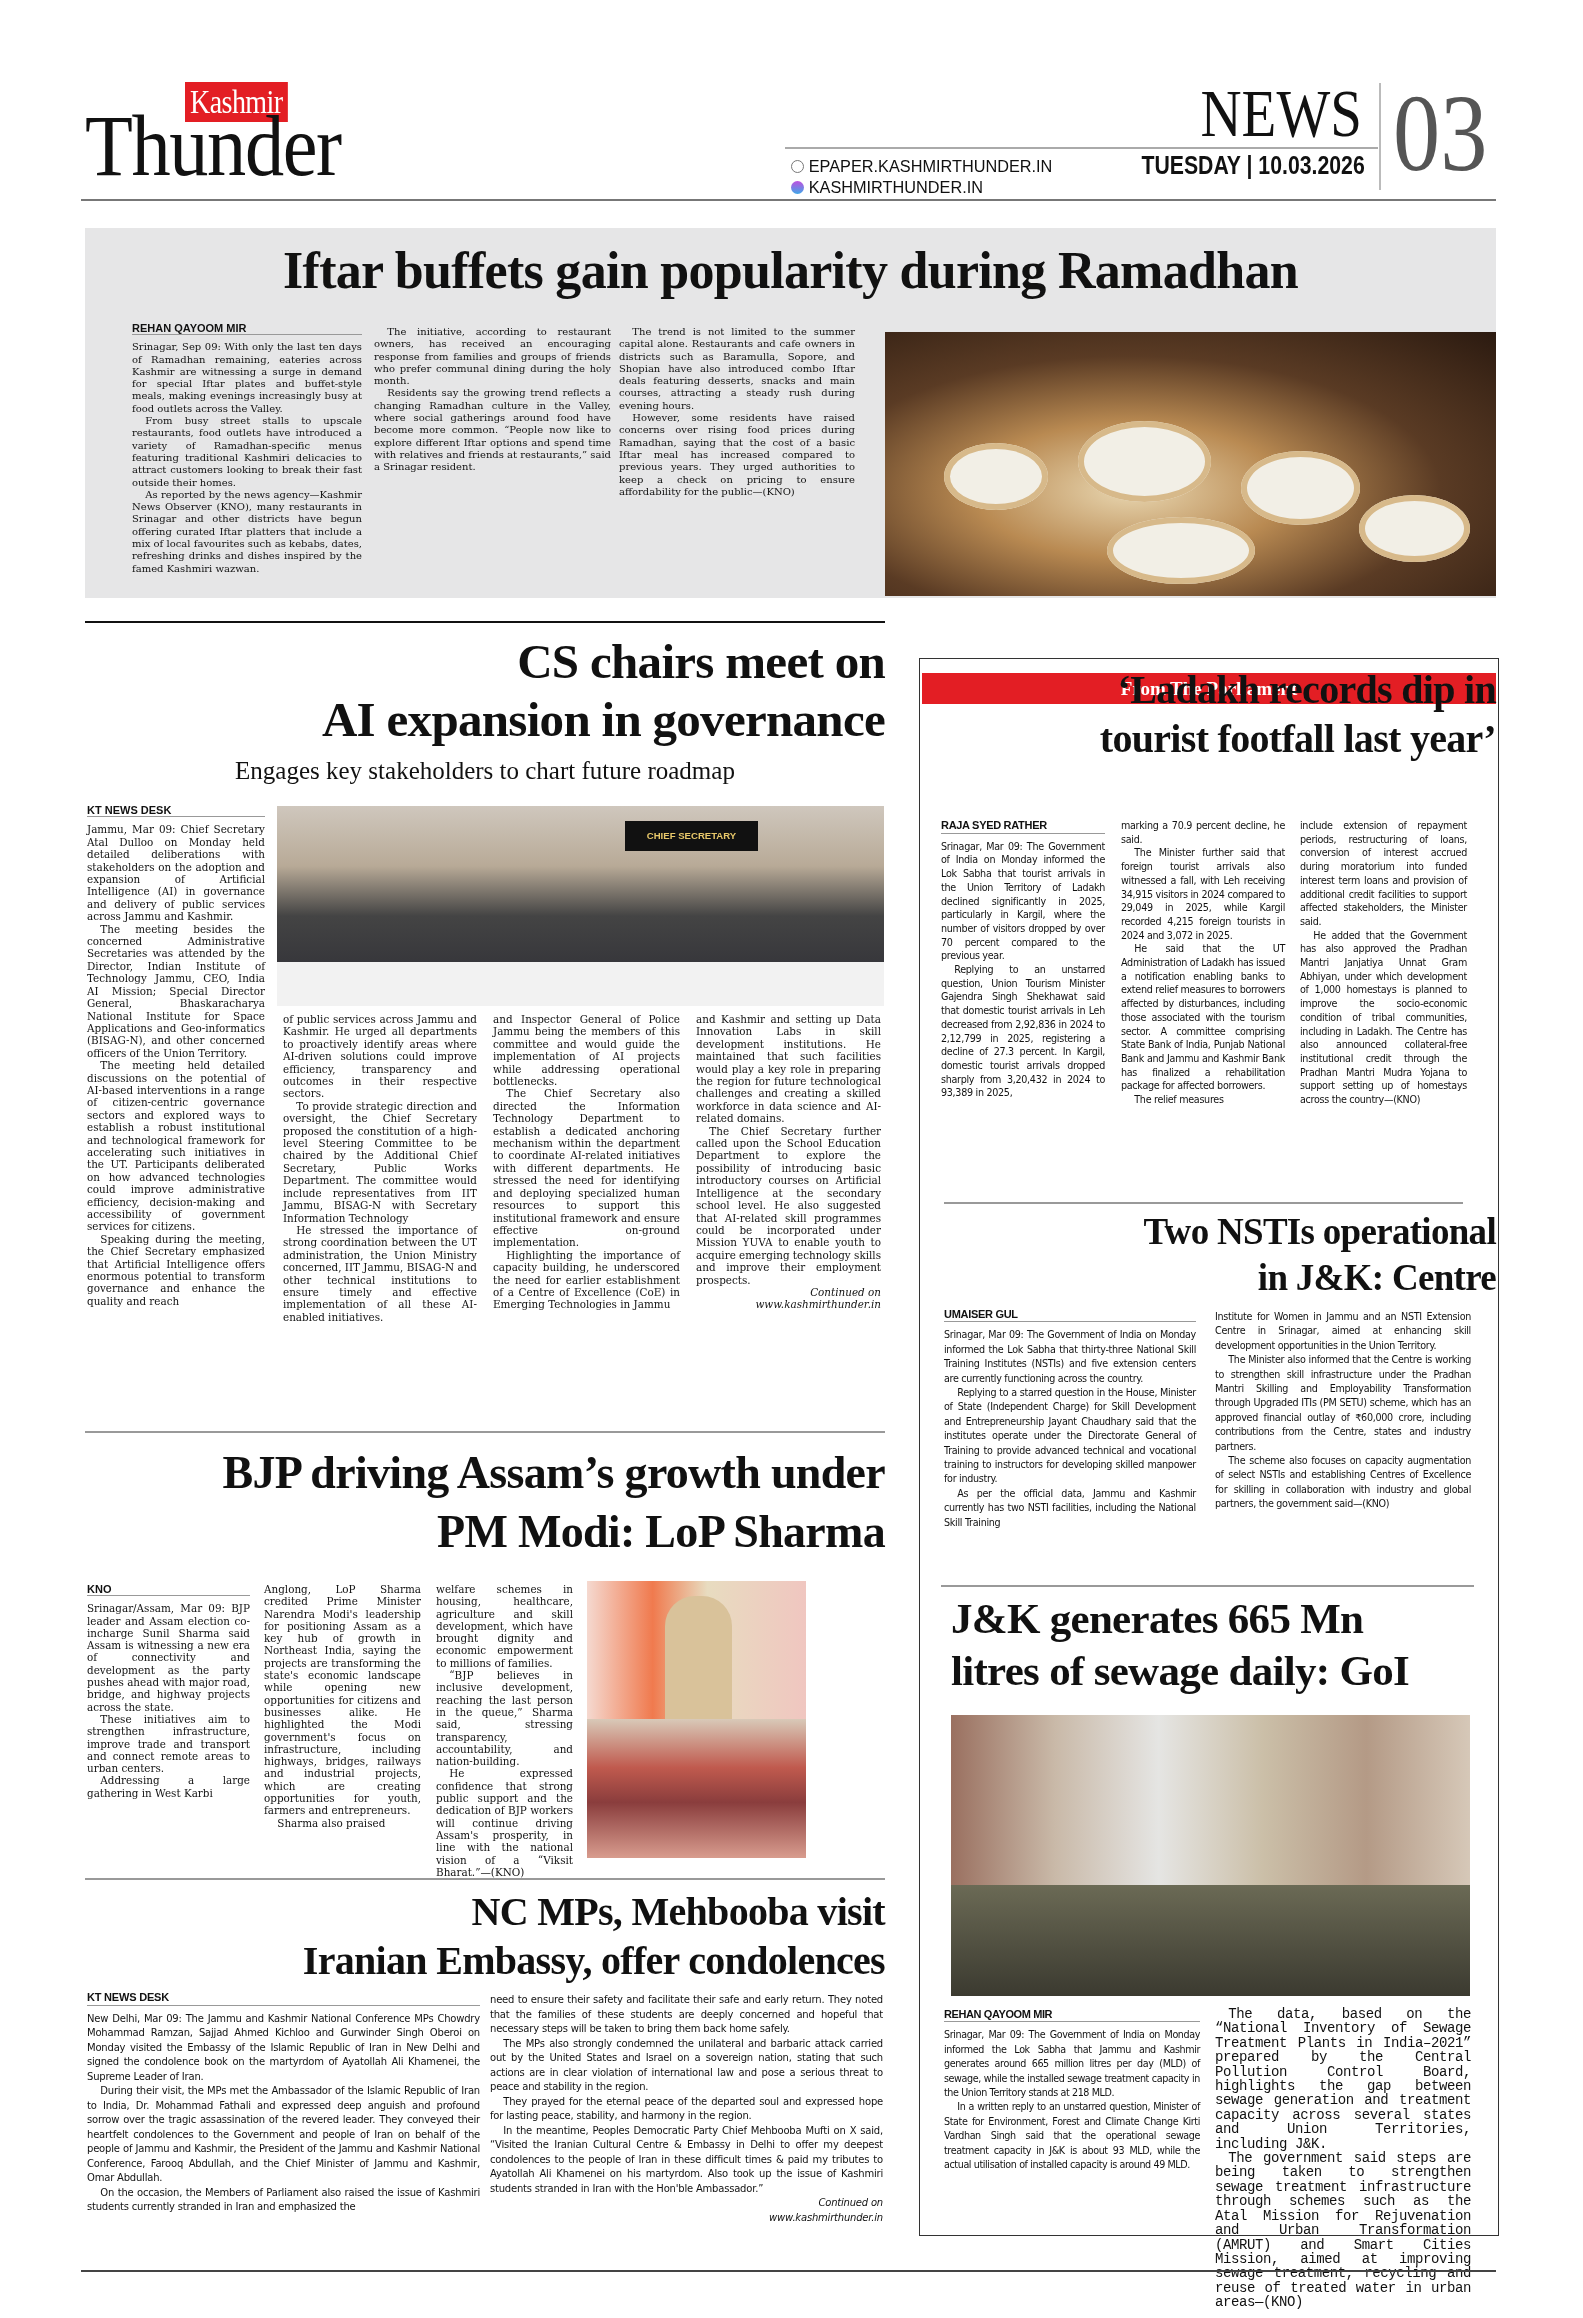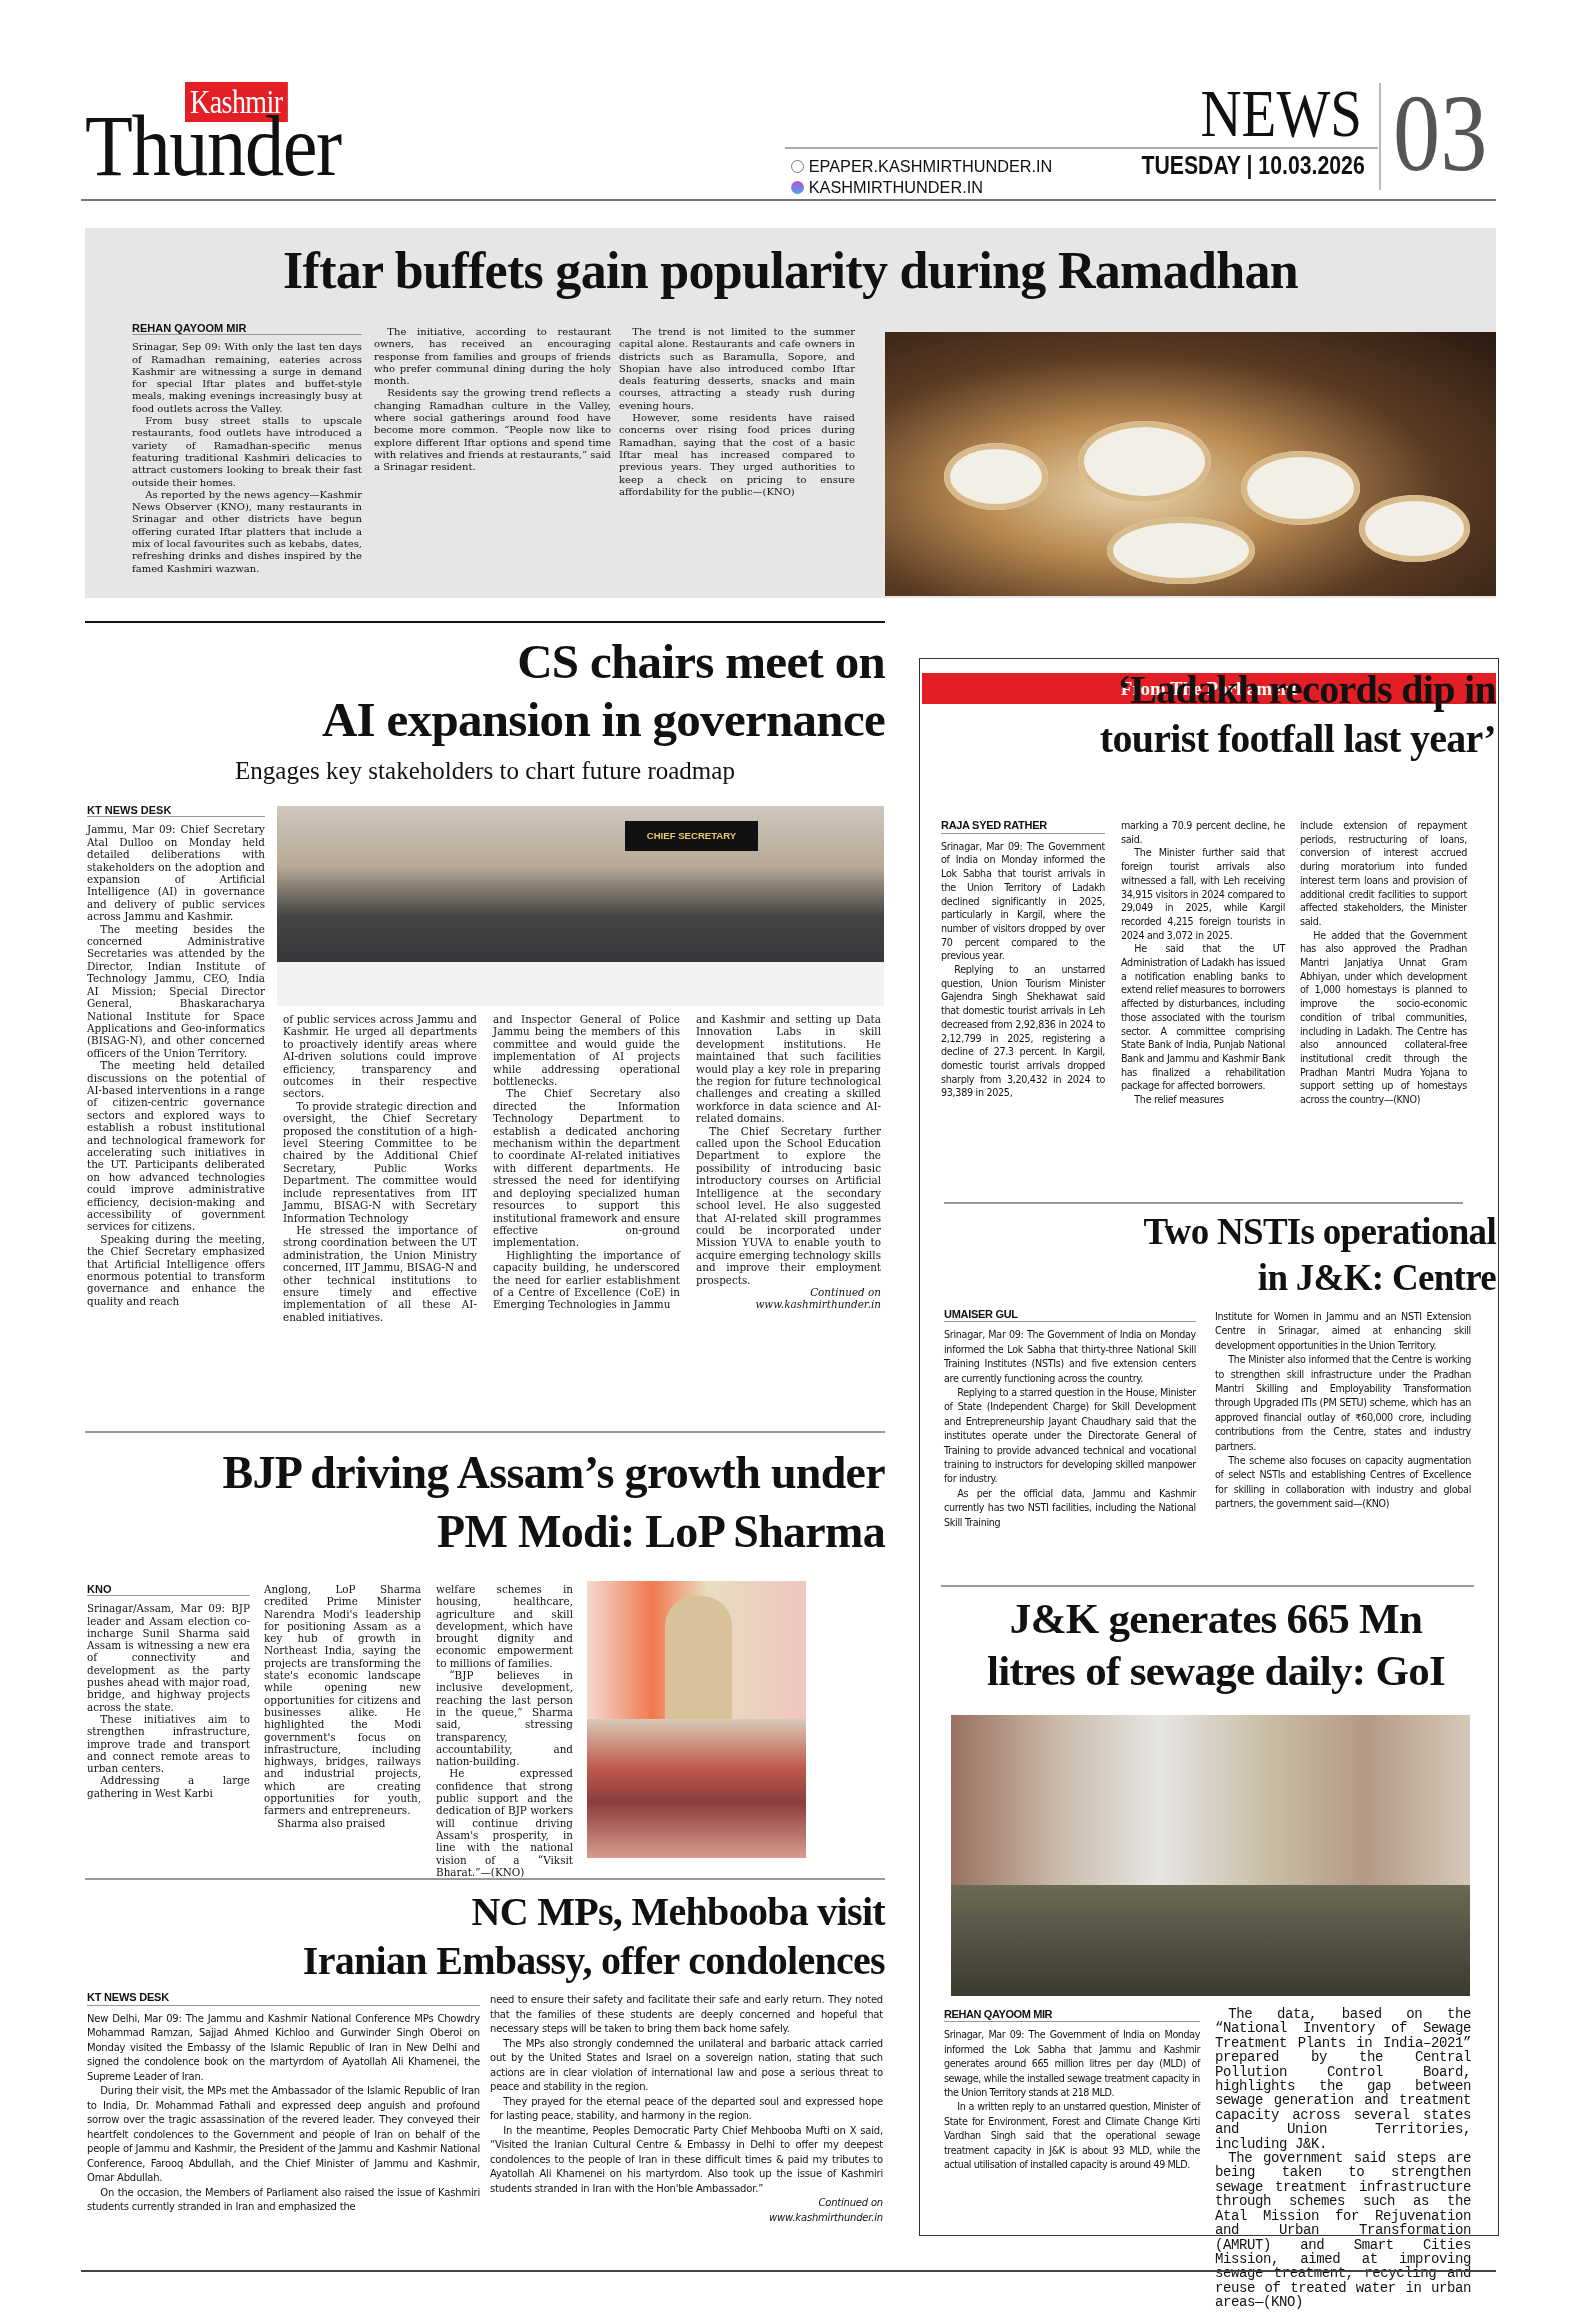--- a/index.html
+++ b/index.html
@@ -200,21 +200,21 @@
   <p>As per the official data, Jammu and Kashmir currently has two NSTI facilities, including the National Skill Training</p>
 </div>
 <div class="col" style="left:1215px;top:1310px;width:256px;font-family:'DejaVu Sans',sans-serif;font-size:9.6px;line-height:14.4px;letter-spacing:-0.3px">
   <p class="first">Institute for Women in Jammu and an NSTI Extension Centre in Srinagar, aimed at enhancing skill development opportunities in the Union Territory.</p>
   <p>The Minister also informed that the Centre is working to strengthen skill infrastructure under the Pradhan Mantri Skilling and Employability Transformation through Upgraded ITIs (PM SETU) scheme, which has an approved financial outlay of ₹60,000 crore, including contributions from the Centre, states and industry partners.</p>
   <p>The scheme also focuses on capacity augmentation of select NSTIs and establishing Centres of Excellence for skilling in collaboration with industry and global partners, the government said—(KNO)</p>
 </div>
 
 <div class="gray-rule" style="left:941px;top:1585px;width:533px"></div>
 
-<div class="hl" style="left:933px;top:1593px;width:548px;text-align:center;font-size:43px;line-height:52px;padding-left:18px">
+<div class="hl" style="left:933px;top:1593px;width:548px;text-align:left;font-size:43px;line-height:52px;padding-left:18px">
   <div>J&amp;K generates 665 Mn</div>
   <div>litres of sewage daily: GoI</div>
 </div>
 <div class="photo" style="left:951px;top:1715px;width:519px;height:281px;background:linear-gradient(90deg,#9a7060 0%,#c9b9a8 20%,#e5e5e3 40%,#cbbfa8 60%,#b49a86 80%,#d6c8b8 100%)">
   <div style="position:absolute;left:0;bottom:0;width:100%;height:111px;background:linear-gradient(180deg,#6b6a55,#3b3a30)"></div>
 </div>
 <div class="col" style="left:944px;top:2007px;width:256px;font-family:'DejaVu Sans',sans-serif;font-size:9.6px;line-height:14.4px;letter-spacing:-0.4px">
   <div class="byline">REHAN QAYOOM MIR</div>
   <p class="first">Srinagar, Mar 09: The Government of India on Monday informed the Lok Sabha that Jammu and Kashmir generates around 665 million litres per day (MLD) of sewage, while the installed sewage treatment capacity in the Union Territory stands at 218 MLD.</p>
   <p>In a written reply to an unstarred question, Minister of State for Environment, Forest and Climate Change Kirti Vardhan Singh said that the operational sewage treatment capacity in J&amp;K is about 93 MLD, while the actual utilisation of installed capacity is around 49 MLD.</p>

